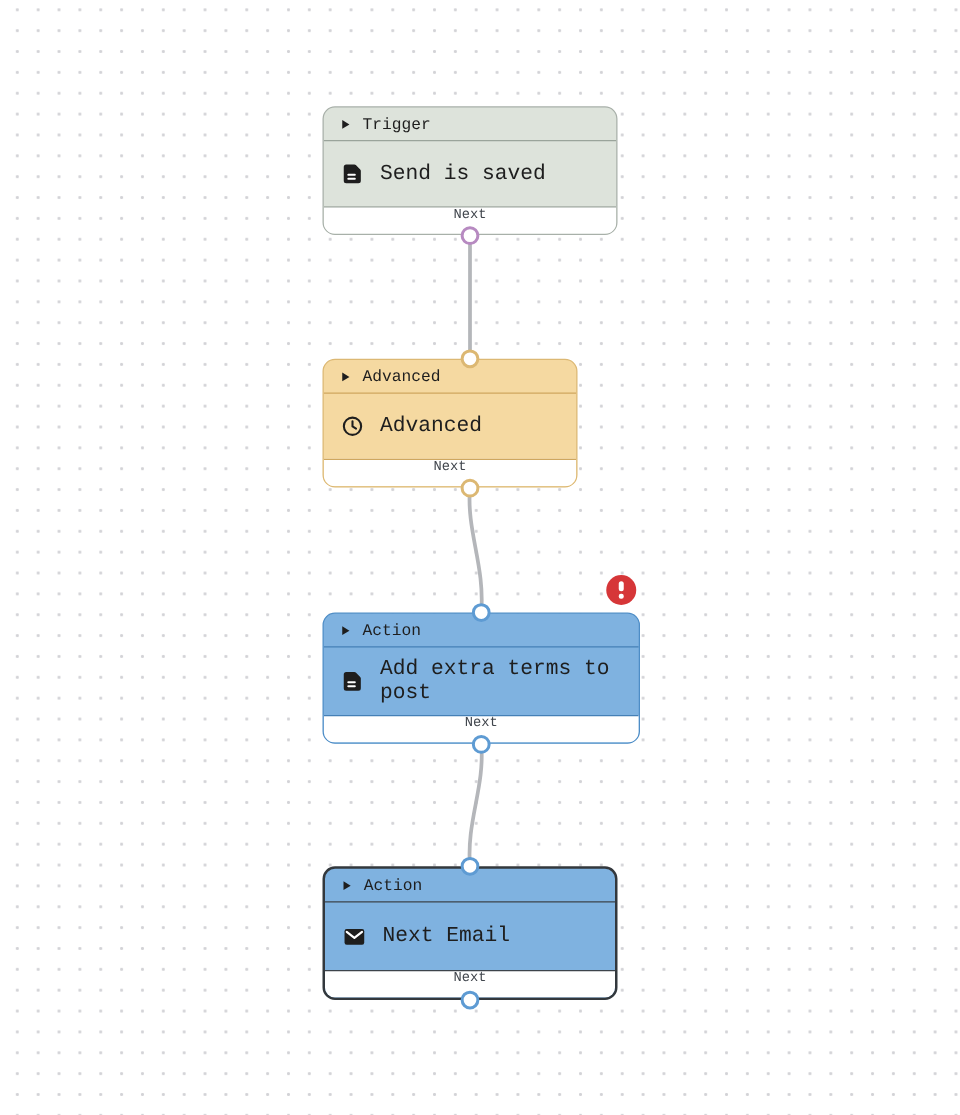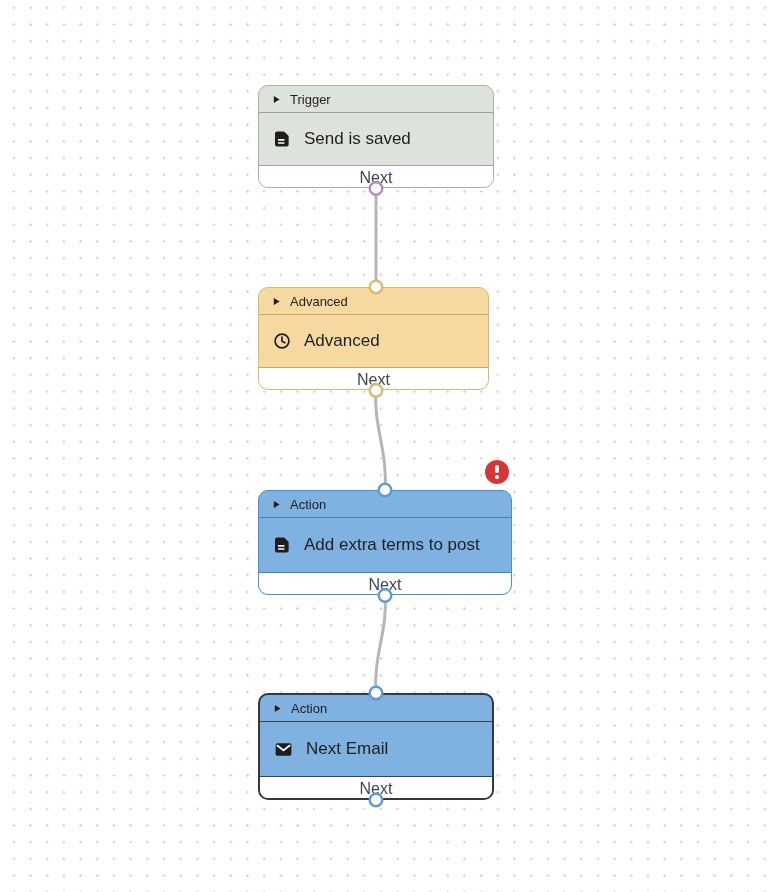--- a/index.html
+++ b/index.html
@@ -3,21 +3,21 @@
 <meta charset="utf-8">
 <style>
   * { margin: 0; padding: 0; box-sizing: border-box; }
   html, body { background: #ffffff; }
 
   .canvas {
     position: relative;
     width: 768px;
     height: 892px;
     overflow: hidden;
-    font-family: Liberation Sans, sans-serif;
+    font-family: Liberation Mono, monospace;
     background-color: #ffffff;
     background-image: radial-gradient(circle, #d3d3d7 1px, rgba(0,0,0,0) 1.4px);
     background-size: 16.7px 16.7px;
     background-position: 5.5px -0.5px;
   }
 
   .wires {
     position: absolute;
     left: 0; top: 0;
     z-index: 4;
@@ -52,33 +52,33 @@
     flex: 1 1 auto;
     font-size: 17px;
     font-weight: 500;
     color: #1e1e1e;
   }
   .node-footer {
     background: #ffffff;
     border-top: 1px solid;
     flex: 0 0 22px;
     display: flex;
-    align-items: flex-end;
+    align-items: flex-start;
     justify-content: center;
-    font-size: 16px;
+    font-size: 11px;
     font-weight: 500;
     color: #41464d;
   }
   .icon { display: inline-flex; align-items: center; justify-content: center; }
 
   
   .n-trigger  { left: 258px; top:  85px; width: 236px; height: 103px; background: #dde3db; border-color: #a8b0a9; }
   .n-trigger .node-header, .n-trigger .node-footer { border-color: #9aa49b; }
 
-  .n-advanced { left: 258px; top: 287px; width: 231px; height: 103px; background: #f5d9a1; border-color: #dcb873; }
+  .n-advanced { left: 258px; top: 287px; width: 204px; height: 103px; background: #f5d9a1; border-color: #dcb873; }
   .n-advanced .node-header, .n-advanced .node-footer { border-color: #cfa75f; }
 
   .n-action1  { left: 258px; top: 490px; width: 254px; height: 105px; background: #7fb2e0; border-color: #4e8dc6; }
   .n-action1 .node-header, .n-action1 .node-footer { border-color: #4580b6; }
 
   .n-sendemail{ left: 258px; top: 693px; width: 236px; height: 107px; background: #7fb2e0; border-color: #33383d; border-width: 2px; }
   .n-sendemail .node-header, .n-sendemail .node-footer { border-color: #3d444b; }
 
   .error-badge {
     position: absolute;

